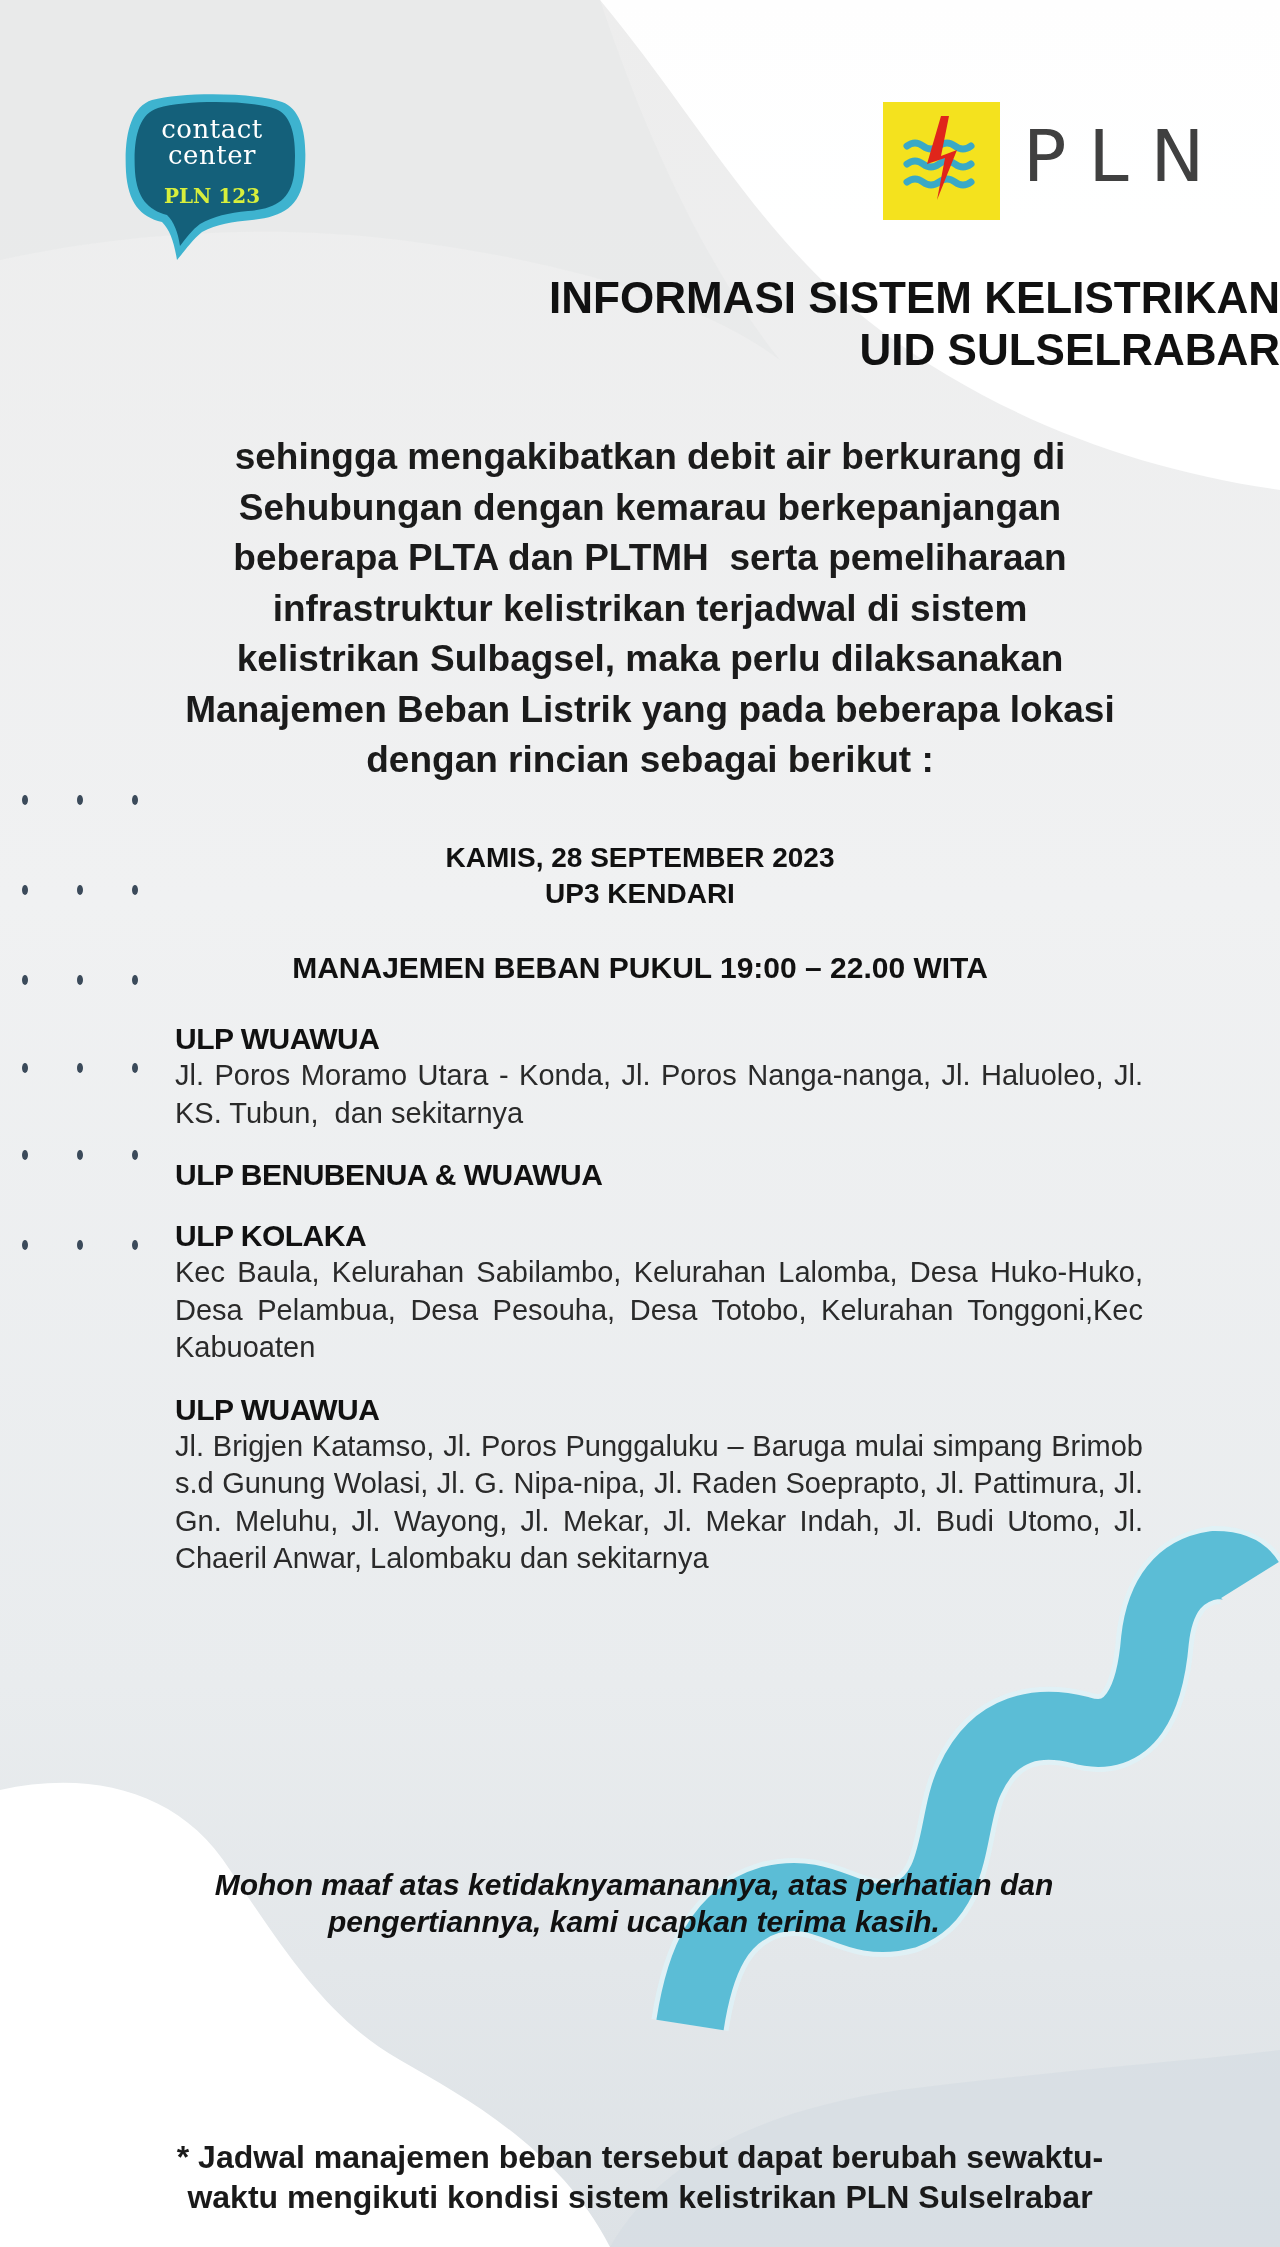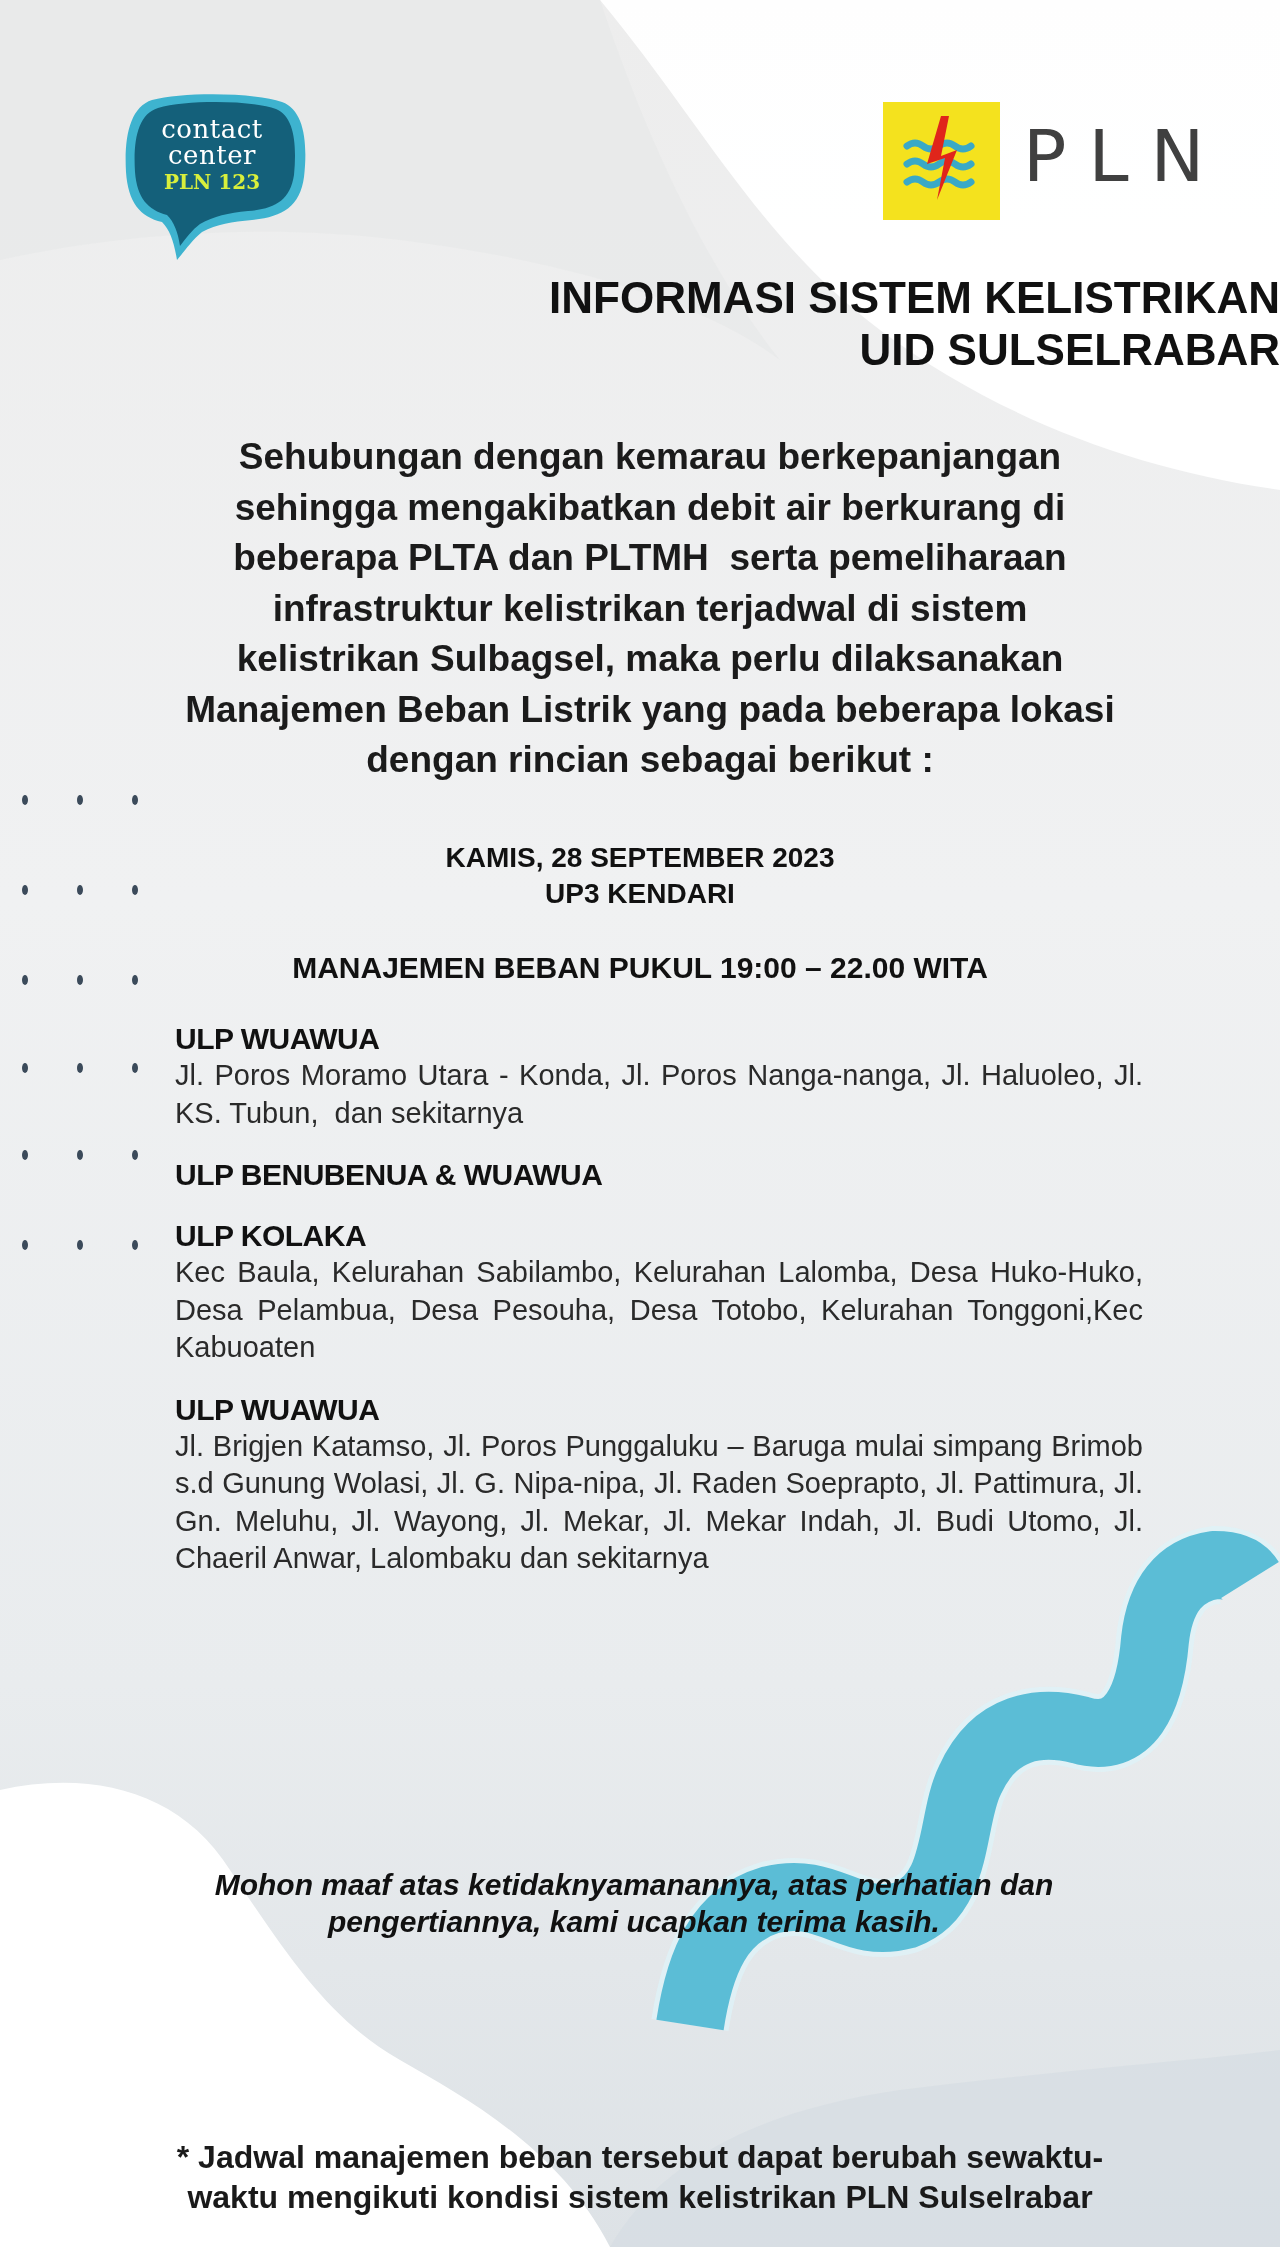--- a/index.html
+++ b/index.html
@@ -9,21 +9,21 @@
     font-family: "Liberation Sans", "DejaVu Sans", sans-serif;
     color:#1a1a1a;
   }
   .bg-svg { position:absolute; left:0; top:0; width:1280px; height:2247px; z-index:0; }
   .layer { position:absolute; z-index:2; }
 
   
   .cc-logo { left:122px; top:92px; width:185px; height:170px; }
   .cc-text { position:absolute; left:0; top:24px; width:180px; text-align:center; font-family:"DejaVu Serif", serif; line-height:1; }
   .cc-line1, .cc-line2 { display:block; color:#ffffff; font-size:26px; letter-spacing:0.5px; }
-  .cc-line3 { display:block; color:#d8ef3c; font-size:20px; font-weight:bold; margin-top:4px; }
+  .cc-line3 { display:block; color:#d8ef3c; font-size:20px; font-weight:bold; margin-top:18px; }
 
   
   .pln-logo { left:883px; top:102px; width:340px; height:120px; }
   .pln-square { position:absolute; left:0; top:0; width:117px; height:118px; background:#f4e21e; }
   .pln-word { position:absolute; left:140px; top:18px; font-size:72px; font-weight:normal; color:#404040; letter-spacing:22px; line-height:1; font-family:"DejaVu Sans", sans-serif; }
 
   .title { left:0; width:1280px; top:272px; text-align:right; font-weight:bold; font-size:44px; line-height:52px; color:#111; }
   .title span { display:block; }
 
   .intro { left:110px; width:1080px; top:432px; text-align:center; font-weight:bold; font-size:37px; line-height:50.5px; color:#1b1b1b; }
@@ -107,22 +107,22 @@
   </div>
   <div class="pln-word">PLN</div>
 </div>
 
 <div class="layer title">
   <span>INFORMASI SISTEM KELISTRIKAN</span>
   <span>UID SULSELRABAR</span>
 </div>
 
 <div class="layer intro">
+  <span>sehingga mengakibatkan debit air berkurang di</span>
   <span>Sehubungan dengan kemarau berkepanjangan</span>
-  <span>sehingga mengakibatkan debit air berkurang di</span>
   <span style="white-space:pre">beberapa PLTA dan PLTMH  serta pemeliharaan</span>
   <span>infrastruktur kelistrikan terjadwal di sistem</span>
   <span>kelistrikan Sulbagsel, maka perlu dilaksanakan</span>
   <span>Manajemen Beban Listrik yang pada beberapa lokasi</span>
   <span>dengan rincian sebagai berikut :</span>
 </div>
 
 <div class="layer date-block">
   <span>KAMIS, 28 SEPTEMBER 2023</span>
   <span>UP3 KENDARI</span>

